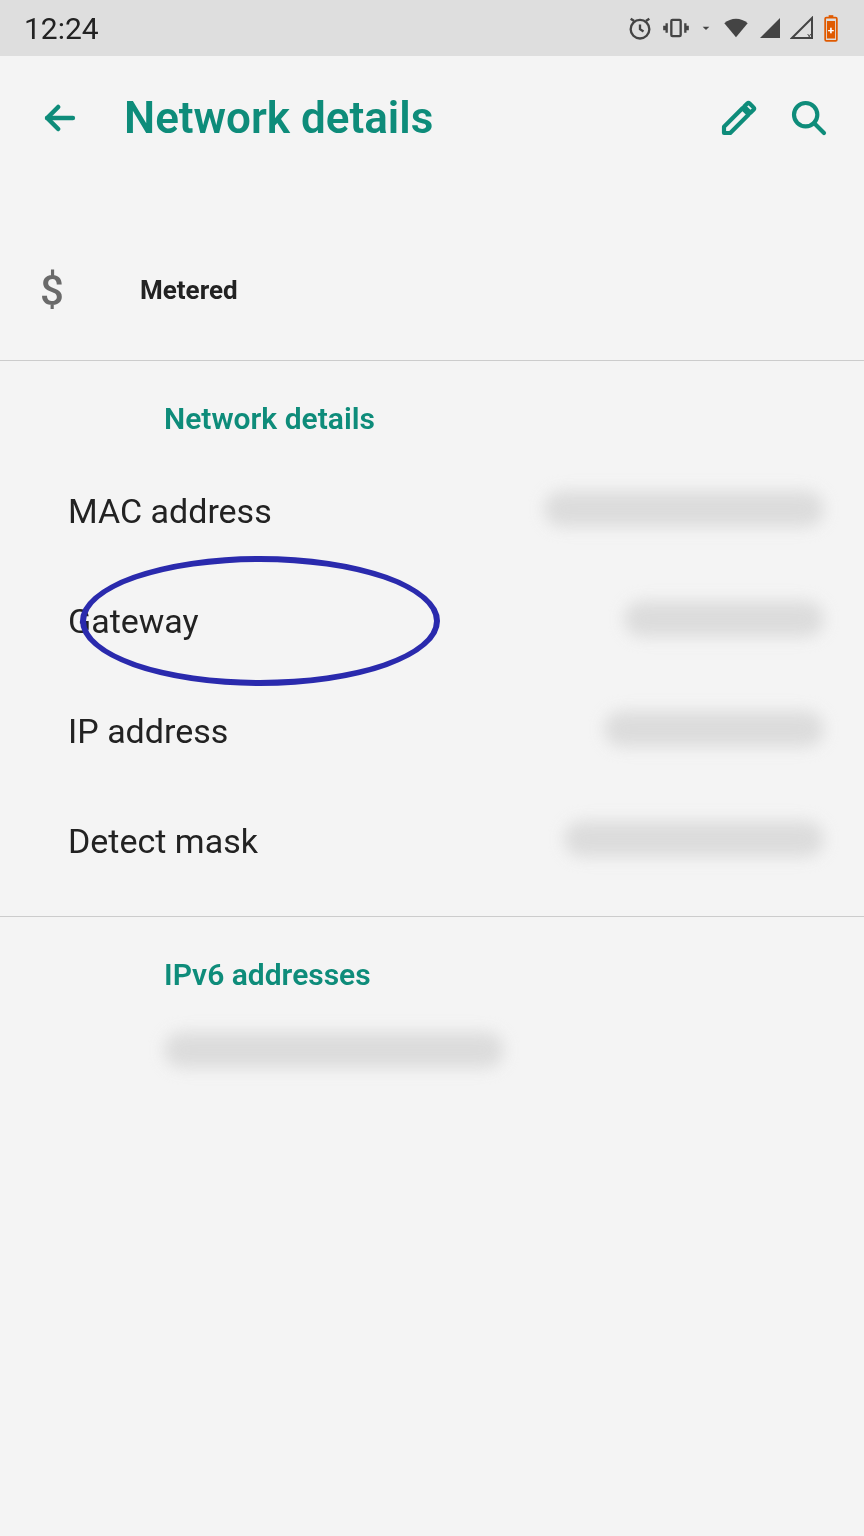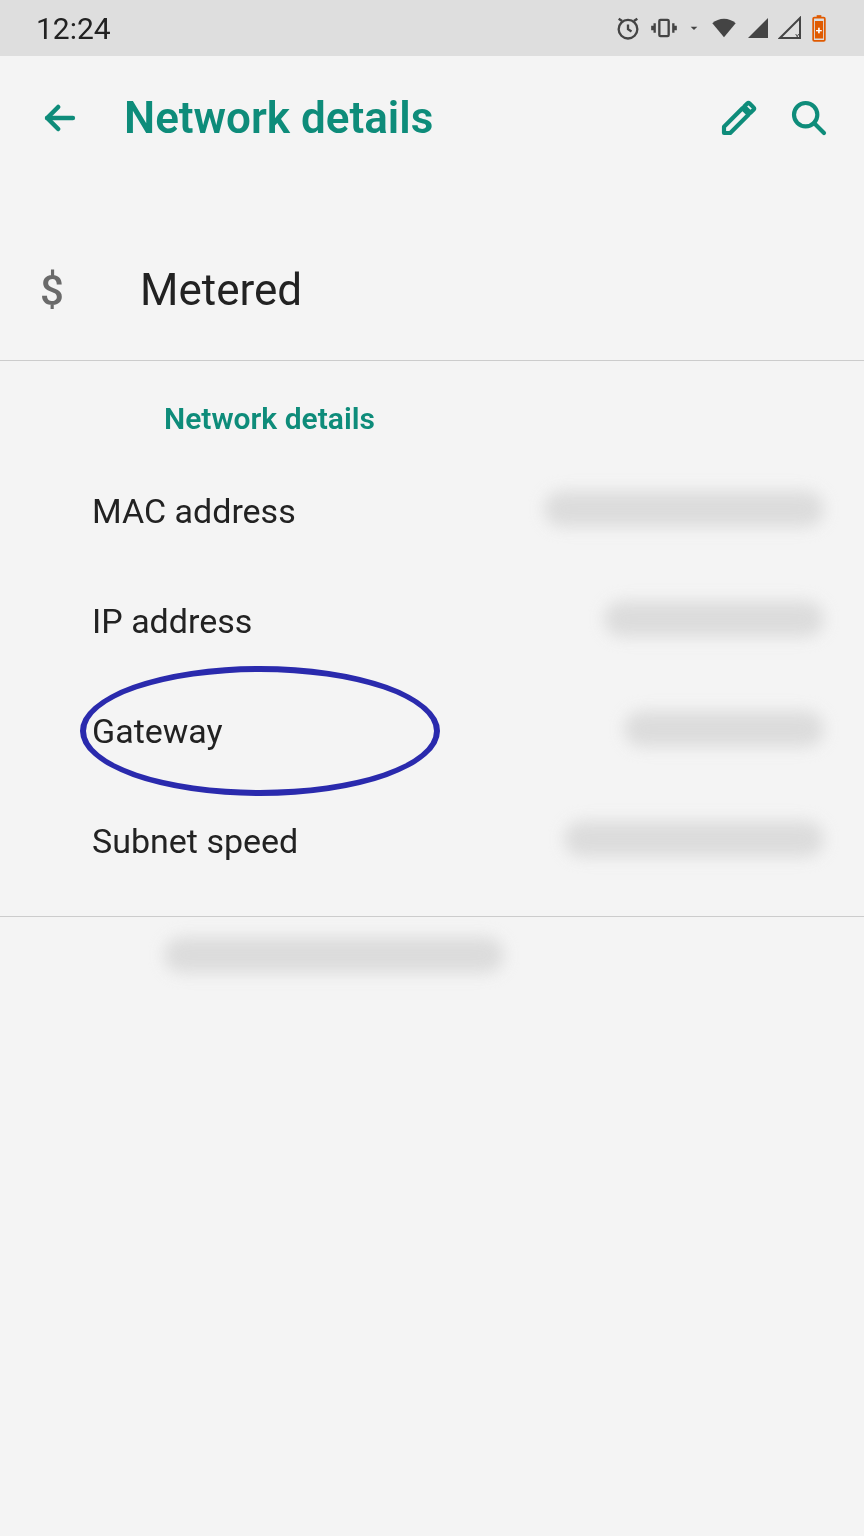--- a/index.html
+++ b/index.html
@@ -1,38 +1,38 @@
 <!DOCTYPE html>
 <html><head>
 <meta charset="utf-8">
 <style>
   * { box-sizing: border-box; margin: 0; padding: 0; }
   html, body { width: 864px; height: 1536px; font-family: Roboto, "Helvetica Neue", Arial, sans-serif; background: #f4f4f4; color: #222; }
   
-  .status-bar { height: 56px; background: #dedede; display: flex; align-items: center; justify-content: space-between; padding: 0 36px; }
+  .status-bar { height: 56px; background: #dedede; display: flex; align-items: center; justify-content: space-between; padding: 0 24px; }
   .status-time { font-size: 30px; font-weight: 400; color: #222; }
   .status-icons { display: flex; align-items: center; gap: 8px; }
   .status-icons svg { display: block; }
   
   .app-bar { height: 124px; display: flex; align-items: center; padding: 0 20px; background: #f4f4f4; }
   .app-bar-inner { display: flex; align-items: center; width: 100%; }
   .back-btn { width: 80px; display:flex; align-items:center; justify-content:center; }
   .app-title { flex: 1; font-size: 44px; font-weight: 600; color: #0e8c7a; padding-left: 24px; }
   .action-btn { width: 70px; display:flex; align-items:center; justify-content:center; }
   
   .content { }
   .spacer-top { height: 60px; }
   .row { display:flex; align-items:center; padding: 20px 30px 20px 40px; min-height: 100px; }
   .row .icon-col { width: 100px; display:flex; align-items:center; justify-content:flex-start; }
   .row .text-col { flex:1; display:flex; flex-direction:column; justify-content:center; }
-  .label { font-size: 44px; color: #222; font-weight: 400; }
+  .label { font-size: 26px; color: #222; font-weight: 700; }
   .sublabel { font-size: 30px; color: #777; margin-top: 6px; }
   .section-header { font-size: 30px; font-weight: 600; color: #0e8c7a; padding: 40px 0 20px 164px; }
   .divider { height: 1px; background: #ccc; margin-top: 20px; }
-  .detail-row { display:flex; align-items:center; padding: 30px 40px 30px 92px; min-height: 110px; position:relative; }
+  .detail-row { display:flex; align-items:center; padding: 30px 40px 30px 68px; min-height: 110px; position:relative; }
   .detail-label { flex:1; font-size: 34px; color: #222; }
   .detail-value { width: 320px; text-align:right; }
   .blur { height: 36px; border-radius: 18px; background: #d8d8d8; filter: blur(8px); opacity: 0.85; display:inline-block; }
   .blur.w1 { width: 280px; }
   .blur.w2 { width: 220px; }
   .blur.w3 { width: 200px; }
   .blur.w4 { width: 260px; }
   .blur.w5 { width: 180px; }
   .blur.w6 { width: 140px; }
   .blur.w7 { width: 340px; }
@@ -133,37 +133,38 @@
 
   <div class="divider"></div>
 
   <div class="section-header">Network details</div>
 
   <div class="detail-row">
     <div class="detail-label">MAC address</div>
     <div class="detail-value"><span class="blur w1"></span></div>
   </div>
 
-  <div class="detail-row">
-    <div class="detail-label">IP address</div>
-    <div class="detail-value"><span class="blur w2"></span></div>
-  </div>
-
   <div class="detail-row" style="position:relative;">
     <div class="ellipse-annotation"></div>
     <div class="detail-label">Gateway</div>
     <div class="detail-value"><span class="blur w3"></span></div>
   </div>
 
   <div class="detail-row">
-    <div class="detail-label">Subnet speed</div>
+    <div class="detail-label">IP address</div>
+    <div class="detail-value"><span class="blur w2"></span></div>
+  </div>
+
+  <div class="detail-row">
+    <div class="detail-label">Detect mask</div>
     <div class="detail-value"><span class="blur w4"></span></div>
   </div>
 
 
 
   <div class="divider"></div>
 
+  <div class="section-header">IPv6 addresses</div>
 
   <div class="ipv6-row">
     <span class="blur w7"></span>
   </div>
 </div>
 
 </body></html>

